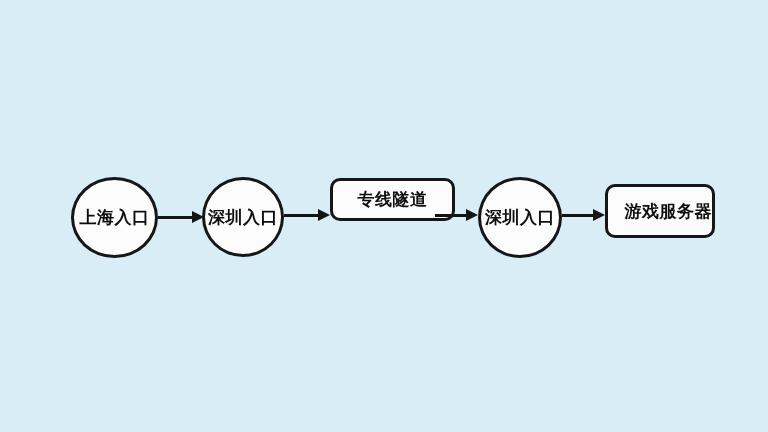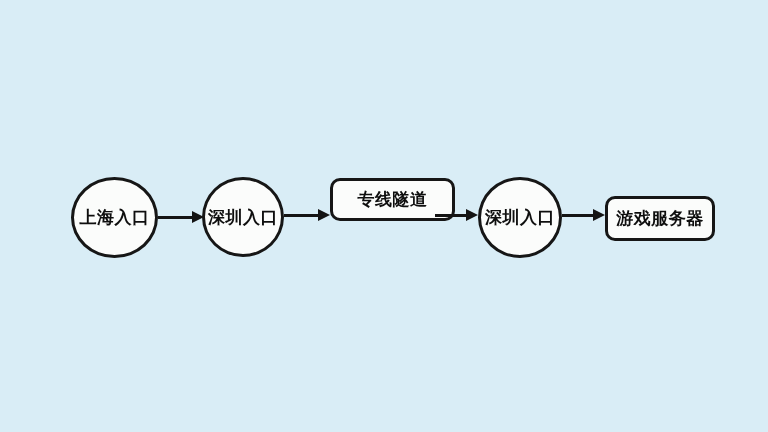--- a/index.html
+++ b/index.html
@@ -33,21 +33,21 @@
     white-space: nowrap;
     text-align: center;
   }
   .circle { border-radius: 50%; }
   .rect   { border-radius: 10px; }
 
   .node-shanghai  { left: 71px;  top: 177px; width: 87px;  height: 81px; }
   .node-shenzhen  { left: 202px; top: 177px; width: 82px;  height: 80px; }
   .node-tunnel    { left: 330px; top: 178px; width: 125px; height: 43px; }
   .node-tokyo     { left: 478px; top: 177px; width: 84px;  height: 81px; }
-  .node-server    { left: 605px; top: 196px; width: 110px; height: 45px; }
+  .node-server    { left: 605px; top: 184px; width: 110px; height: 54px; justify-content: flex-end; }
 
   .arrow {
     position: absolute;
     height: 14px;
     display: flex;
     align-items: center;
   }
   .arrow-shaft {
     flex: 1;
     height: 3px;

